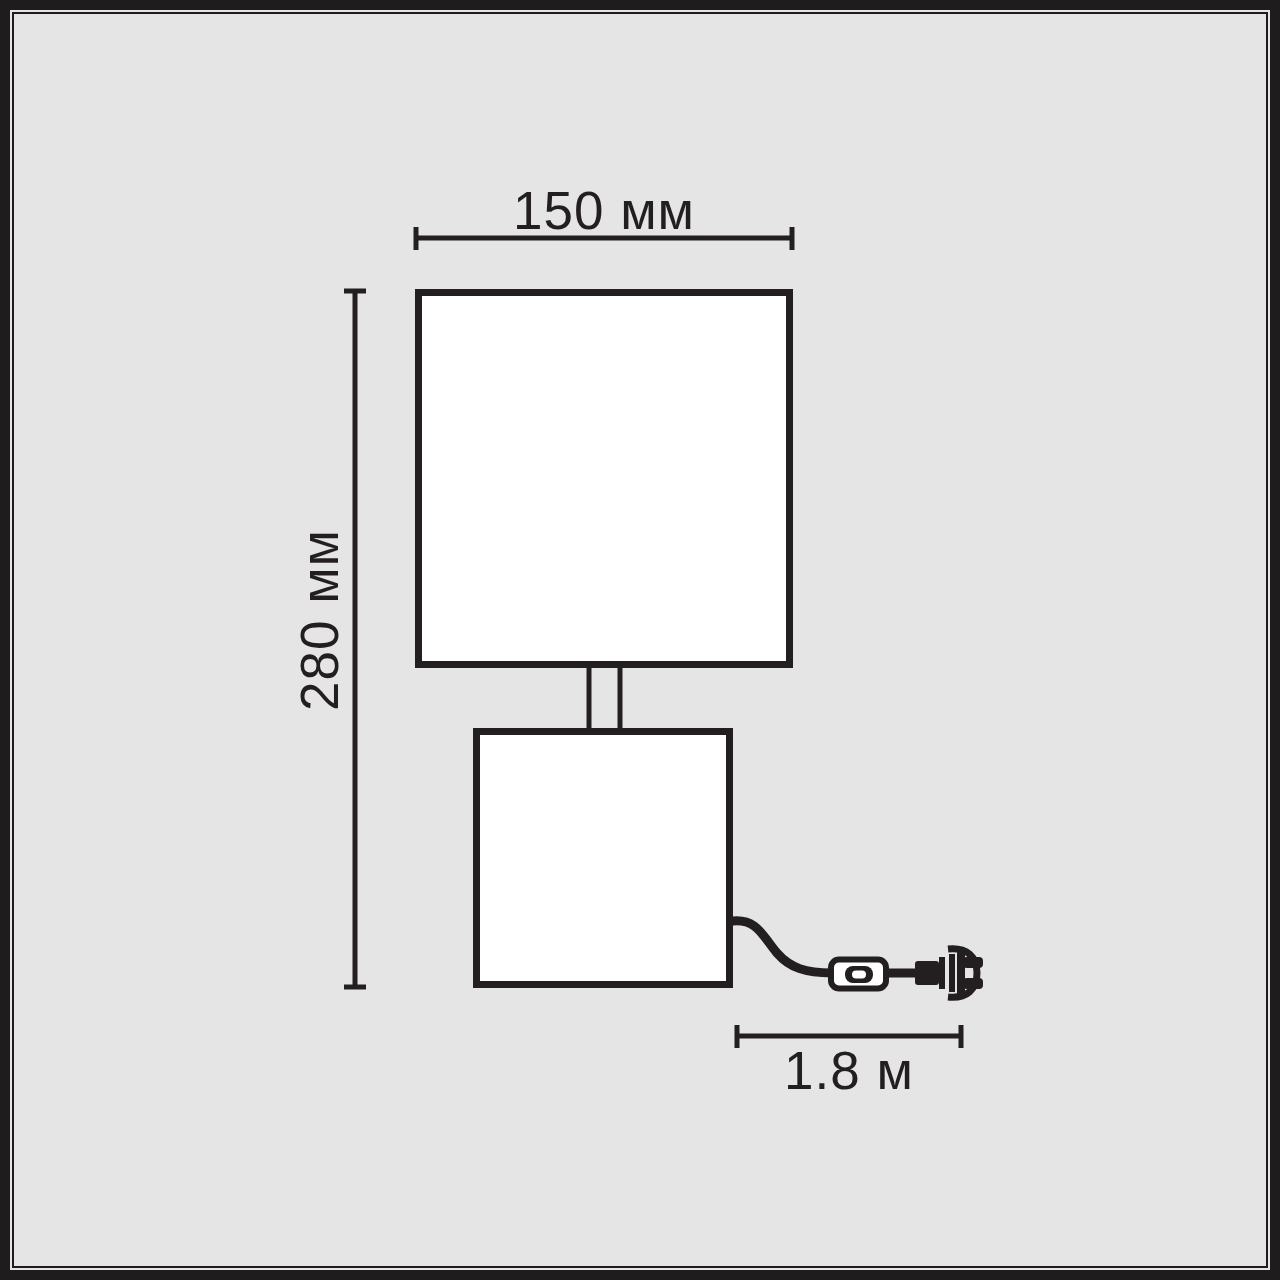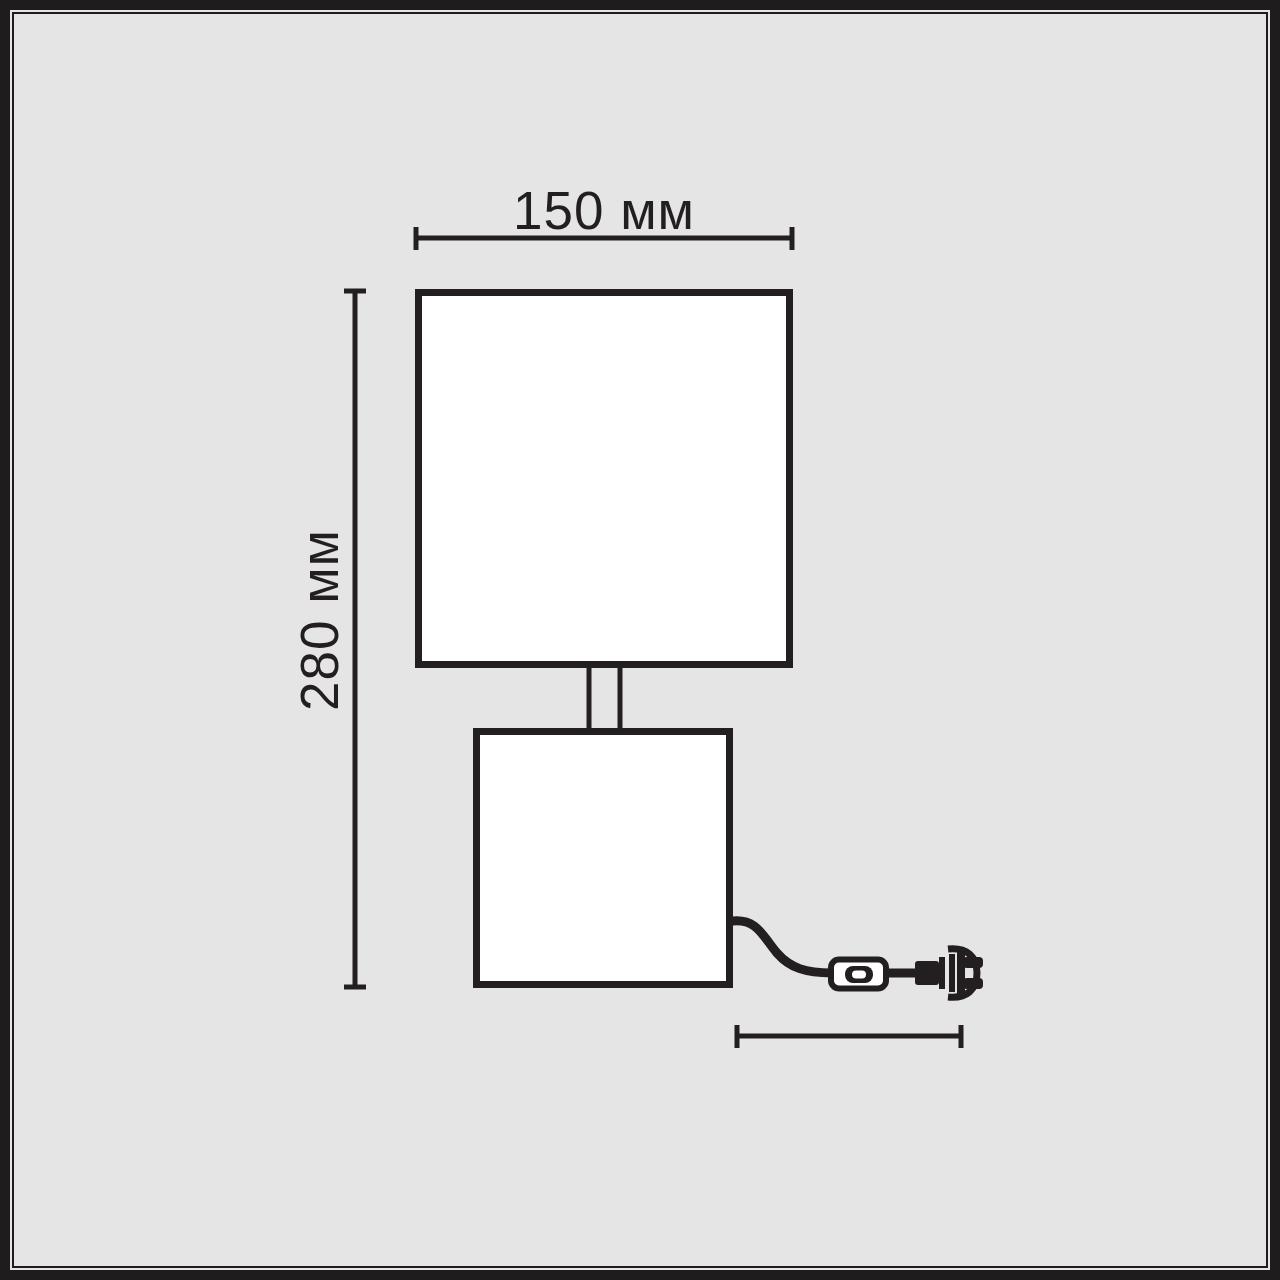--- a/index.html
+++ b/index.html
@@ -121,16 +121,17 @@
       <line x1="737" y1="1036" x2="961" y2="1036"></line>
       <line x1="737" y1="1025" x2="737" y2="1048"></line>
       <line x1="961" y1="1025" x2="961" y2="1048"></line>
     </g>
   </svg>
 
   <div class="dim-label width">150 мм</div>
 
   <div class="dim-label height">280 мм</div>
 
+  <div class="dim-label cord">1.8 м</div>
 
   <div class="frame-inner"></div>
   <div class="frame-outer"></div>
 </div>
 
 </body></html>

